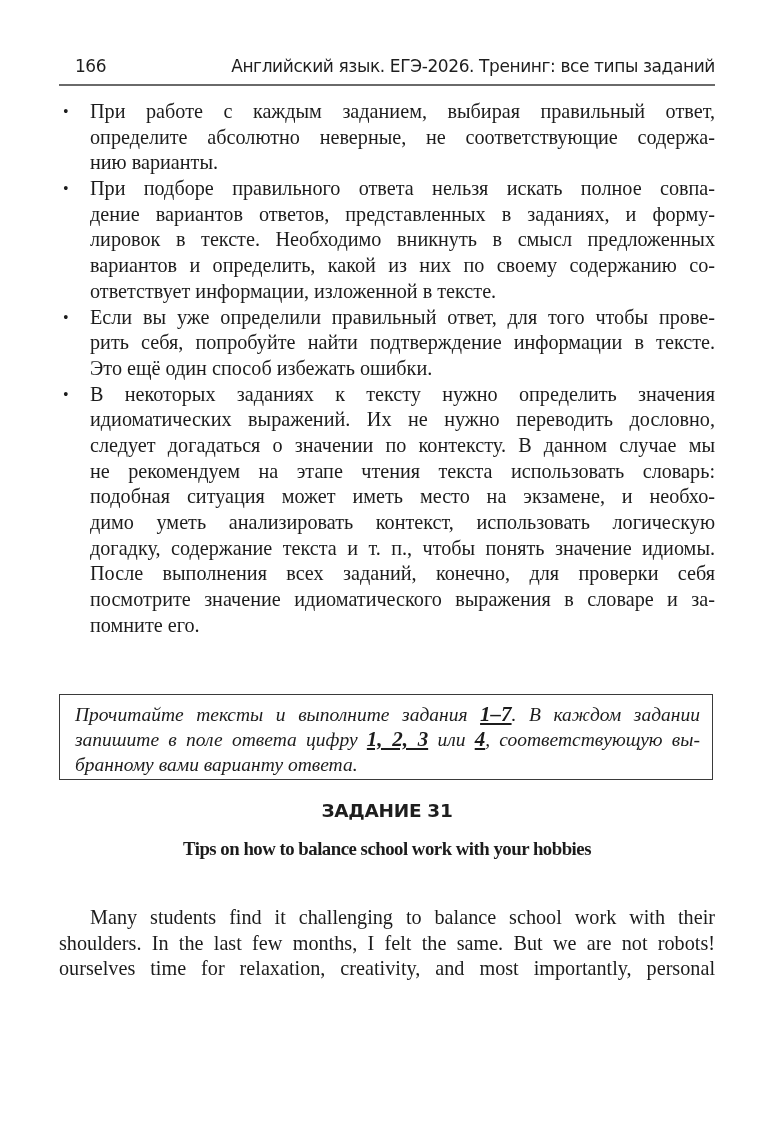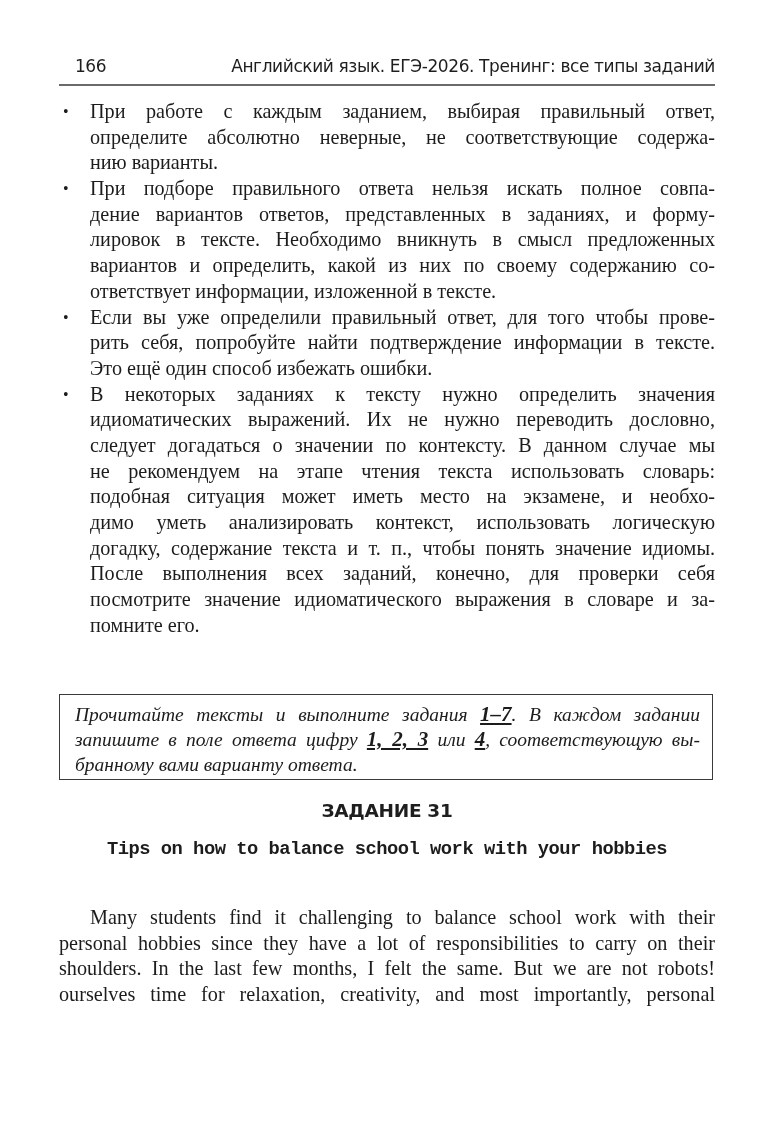--- a/index.html
+++ b/index.html
@@ -124,21 +124,21 @@
       font-size: 18.5px;
       letter-spacing: -0.3px;
       color: #1e1e1e;
     }
     .text-title {
       position: absolute;
       left: 59px;
       top: 838px;
       width: 656px;
       text-align: center;
-      font-family: Liberation Mono, monospace;
+      font-family: Liberation Serif, serif;
       font-weight: bold;
       font-size: 18.8px;
       letter-spacing: -0.5px;
       color: #1c1c1c;
     }
     .passage {
       position: absolute;
       left: 59px;
       top: 905px;
       width: 656px;
@@ -198,16 +198,15 @@
     <span class="line"><span>запишите в поле ответа цифру </span><b>1, 2, 3</b><span> или </span><b>4</b><span>, соответствующую вы-</span></span>
     <span class="line last">бранному вами варианту ответа.</span>
   </div>
 </div>
 
 <div class="task-title">ЗАДАНИЕ 31</div>
 <div class="text-title">Tips on how to balance school work with your hobbies</div>
 
 <div class="passage serif">
   <span class="line indent">Many students find it challenging to balance school work with their</span>
-  <span class="line">personal hobbies since they have a lot of responsibilities to carry on their</span>
   <span class="line">shoulders. In the last few months, I felt the same. But we are not robots!</span>
   <span class="line">ourselves time for relaxation, creativity, and most importantly, personal</span>
 </div>
 
 </body></html>

